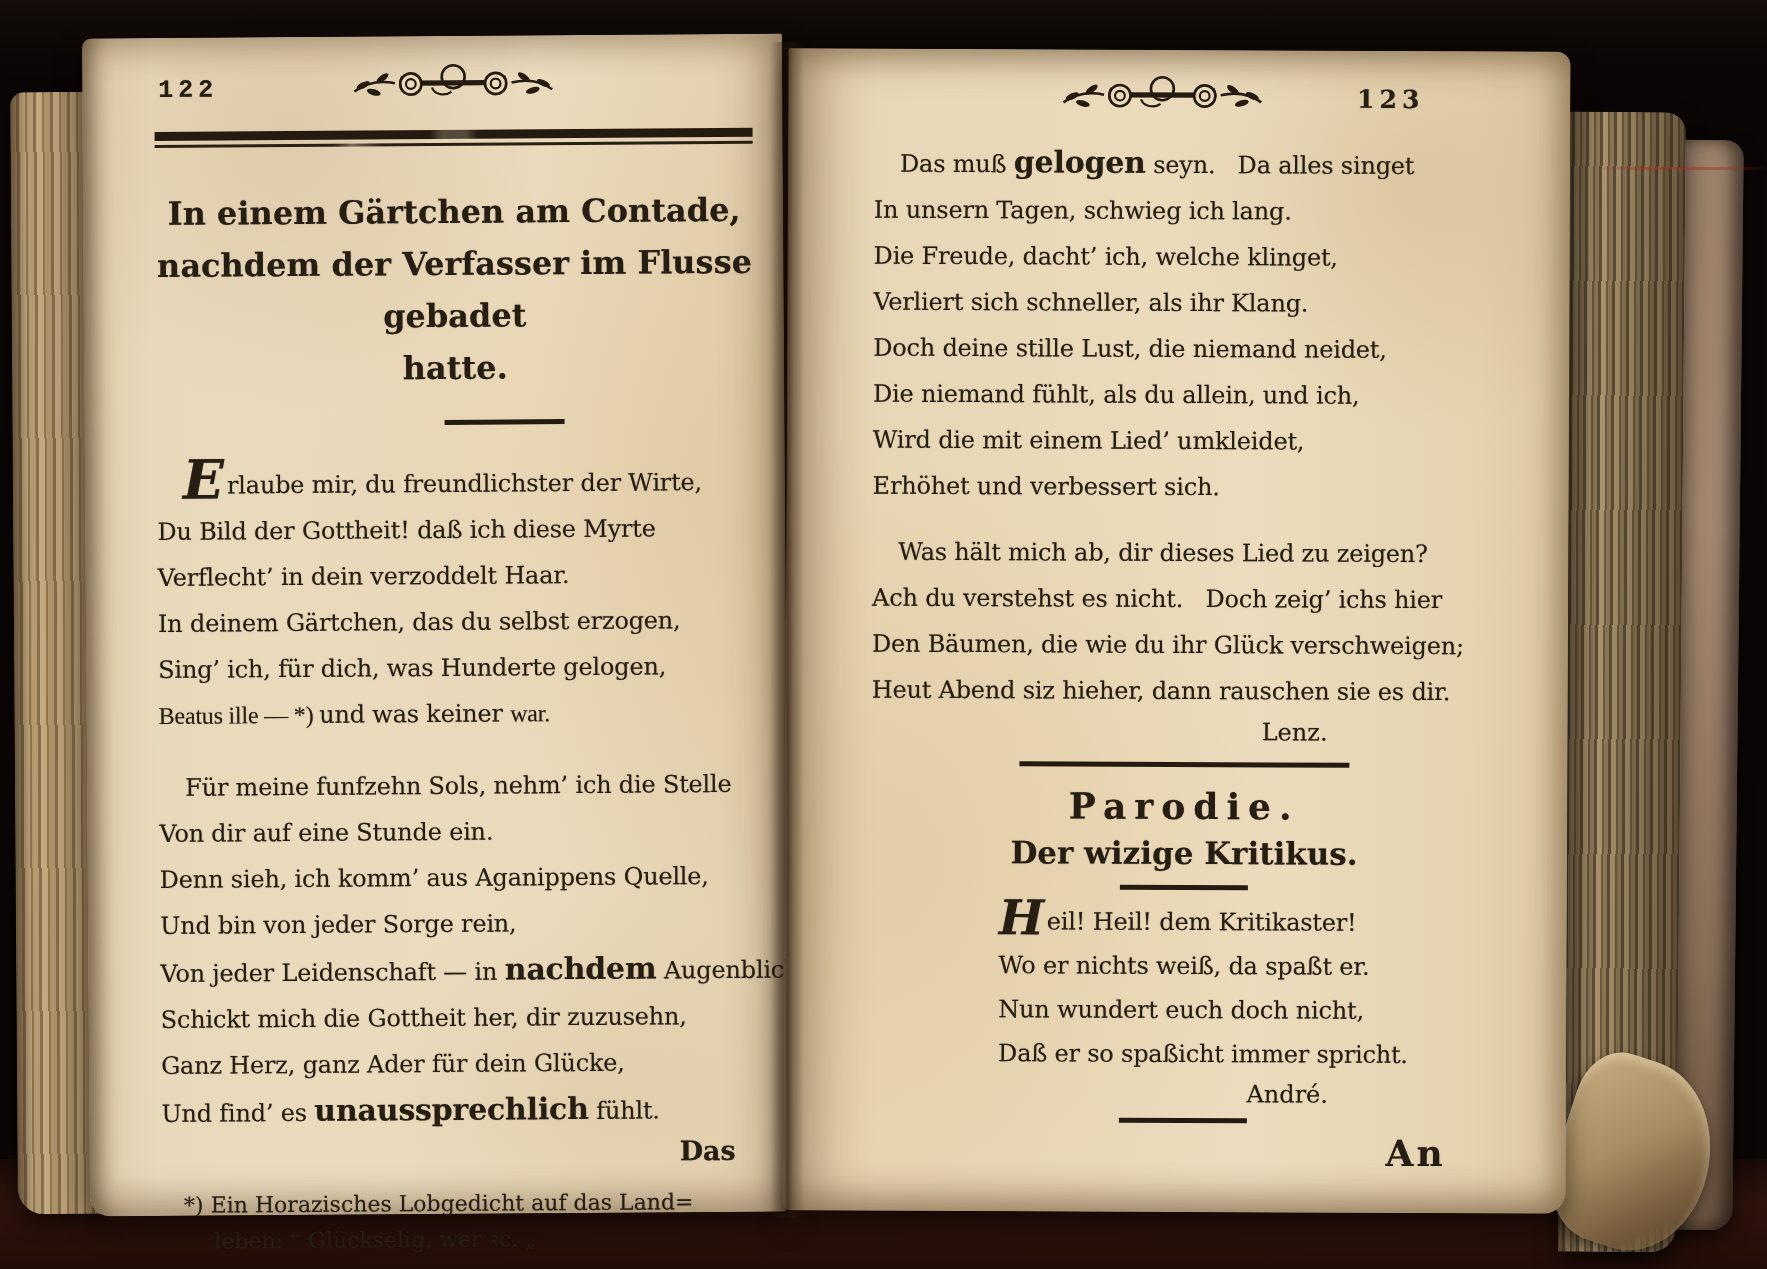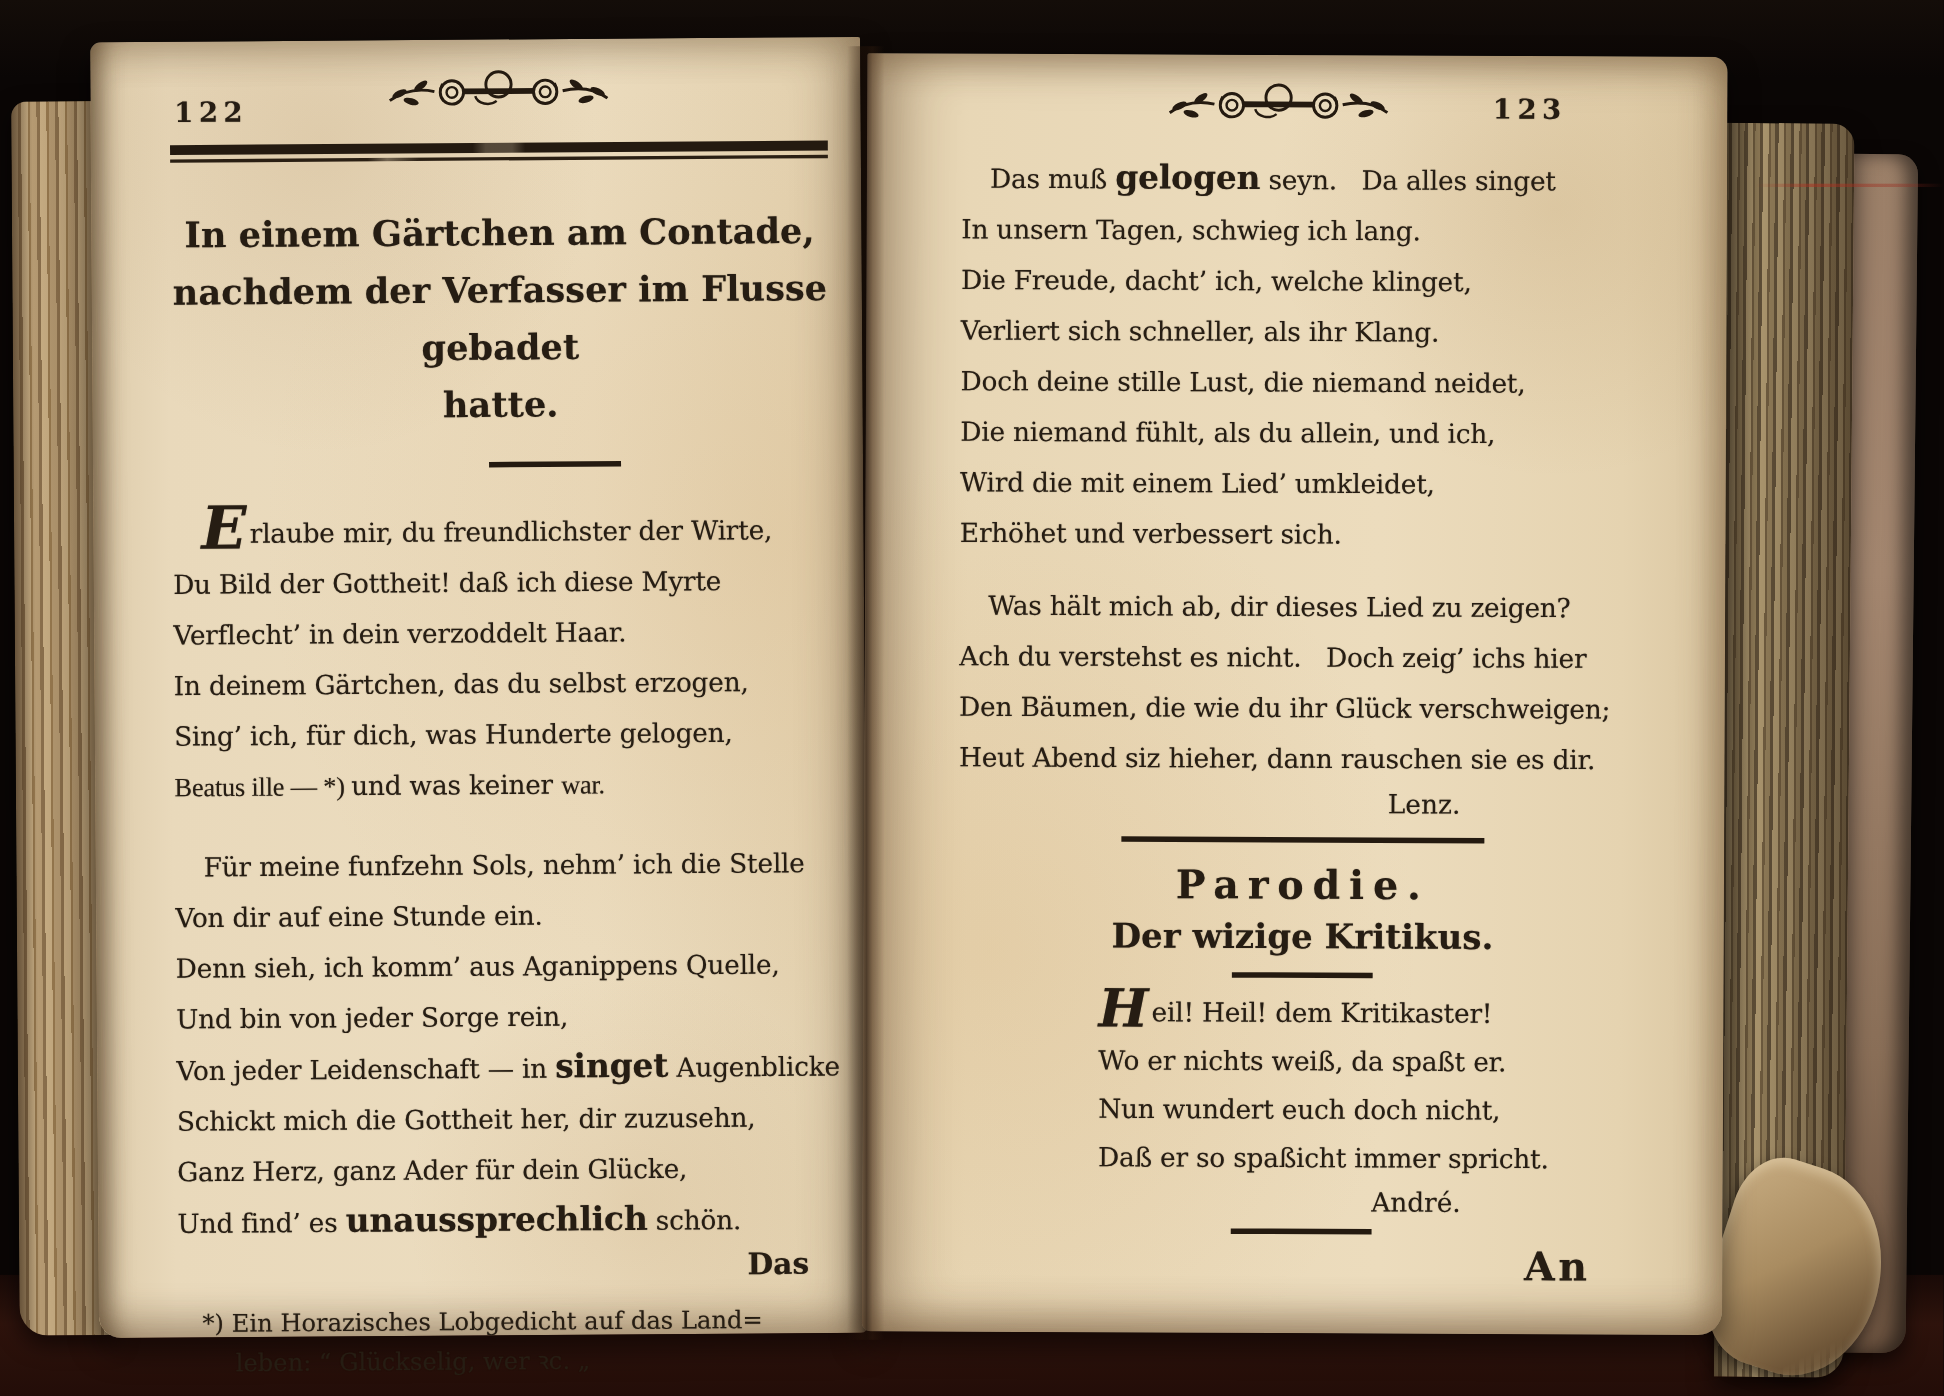--- a/index.html
+++ b/index.html
@@ -57,21 +57,21 @@
     box-shadow:inset 30px 0 46px rgba(70,45,22,.34),inset -16px 0 28px rgba(110,80,45,.30),
       inset 0 -18px 30px rgba(95,65,35,.26),inset 0 16px 24px rgba(105,75,40,.18),
       0 12px 26px rgba(0,0,0,.55);}
   .gutter{position:absolute;left:770px;top:42px;width:34px;height:1176px;z-index:3;
     background:linear-gradient(90deg,rgba(40,22,10,0) 0,rgba(40,22,10,.40) 40%,rgba(30,16,8,.62) 52%,rgba(55,32,16,.35) 68%,rgba(40,22,10,0) 100%);}
   
   .inner-l{position:absolute;inset:0;padding:26px 30px 0 72px;}
   .inner-r{position:absolute;inset:0;padding:24px 70px 0 86px;}
   .ph{position:relative;height:44px;}
   .pnum{font-size:25px;letter-spacing:5px;font-weight:bold;}
-  .pnum-l{position:absolute;left:4px;top:24px;}
+  .pnum-l{position:absolute;left:4px;top:12px;font-family:Liberation Mono, monospace;}
   .pnum-r{position:absolute;right:76px;top:10px;}
   .orn{position:absolute;left:50%;transform:translateX(-50%);top:0;width:212px;height:42px;}
   .orn-r{left:46%;}
   .dbl-rule{margin-top:24px;width:598px;}
   .dbl-rule .b1{height:9px;background:linear-gradient(90deg,#241a10 0 46%,rgba(36,26,16,.75) 48% 52%,#241a10 54% 100%);}
   .dbl-rule .b2{height:3px;margin-top:4px;background:linear-gradient(90deg,#2a1f13 0 30%,rgba(42,31,19,.6) 33%,#2a1f13 38% 100%);}
   .title{margin:40px 0 0;font-size:32px;line-height:52px;text-align:center;font-weight:bold;}
   .short-rule{margin:26px auto 0;width:120px;height:5px;background:#241a10;}
   .short-rule.sl{margin-left:288px;}
   .stanza{margin-top:36px;font-size:24px;line-height:46px;}
@@ -158,24 +158,24 @@
         <div class="line">Verflecht’ in dein verzoddelt Haar.</div>
         <div class="line">In deinem Gärtchen, das du selbst erzogen,</div>
         <div class="line">Sing’ ich, für dich, was Hunderte gelogen,</div>
         <div class="line"><span class="latin">Beatus ille — *) </span><span>und was keiner </span><span class="latin">war.</span></div>
       </div>
       <div class="stanza s2">
         <div class="line indent">Für meine funfzehn Sols, nehm’ ich die Stelle</div>
         <div class="line">Von dir auf eine Stunde ein.</div>
         <div class="line">Denn sieh, ich komm’ aus Aganippens Quelle,</div>
         <div class="line">Und bin von jeder Sorge rein,</div>
-        <div class="line"><span>Von jeder Leidenschaft — in </span><span class="big">singet</span><span> Augenblicke</span></div>
+        <div class="line"><span>Von jeder Leidenschaft — in </span><span class="big">nachdem</span><span> Augenblicke</span></div>
         <div class="line">Schickt mich die Gottheit her, dir zuzusehn,</div>
         <div class="line">Ganz Herz, ganz Ader für dein Glücke,</div>
-        <div class="line"><span>Und find’ es </span><span class="big">unaussprechlich</span><span> schön.</span></div>
+        <div class="line"><span>Und find’ es </span><span class="big">unaussprechlich</span><span> fühlt.</span></div>
       </div>
       <div class="catchword-l">Das</div>
       <div class="footnote">
         <div class="fn1">*) Ein Horazisches Lobgedicht auf das Land=</div>
         <div class="fn2">leben: “ Glückselig, wer ꝛc. „</div>
       </div>
     </div>
   </section>
 
   

